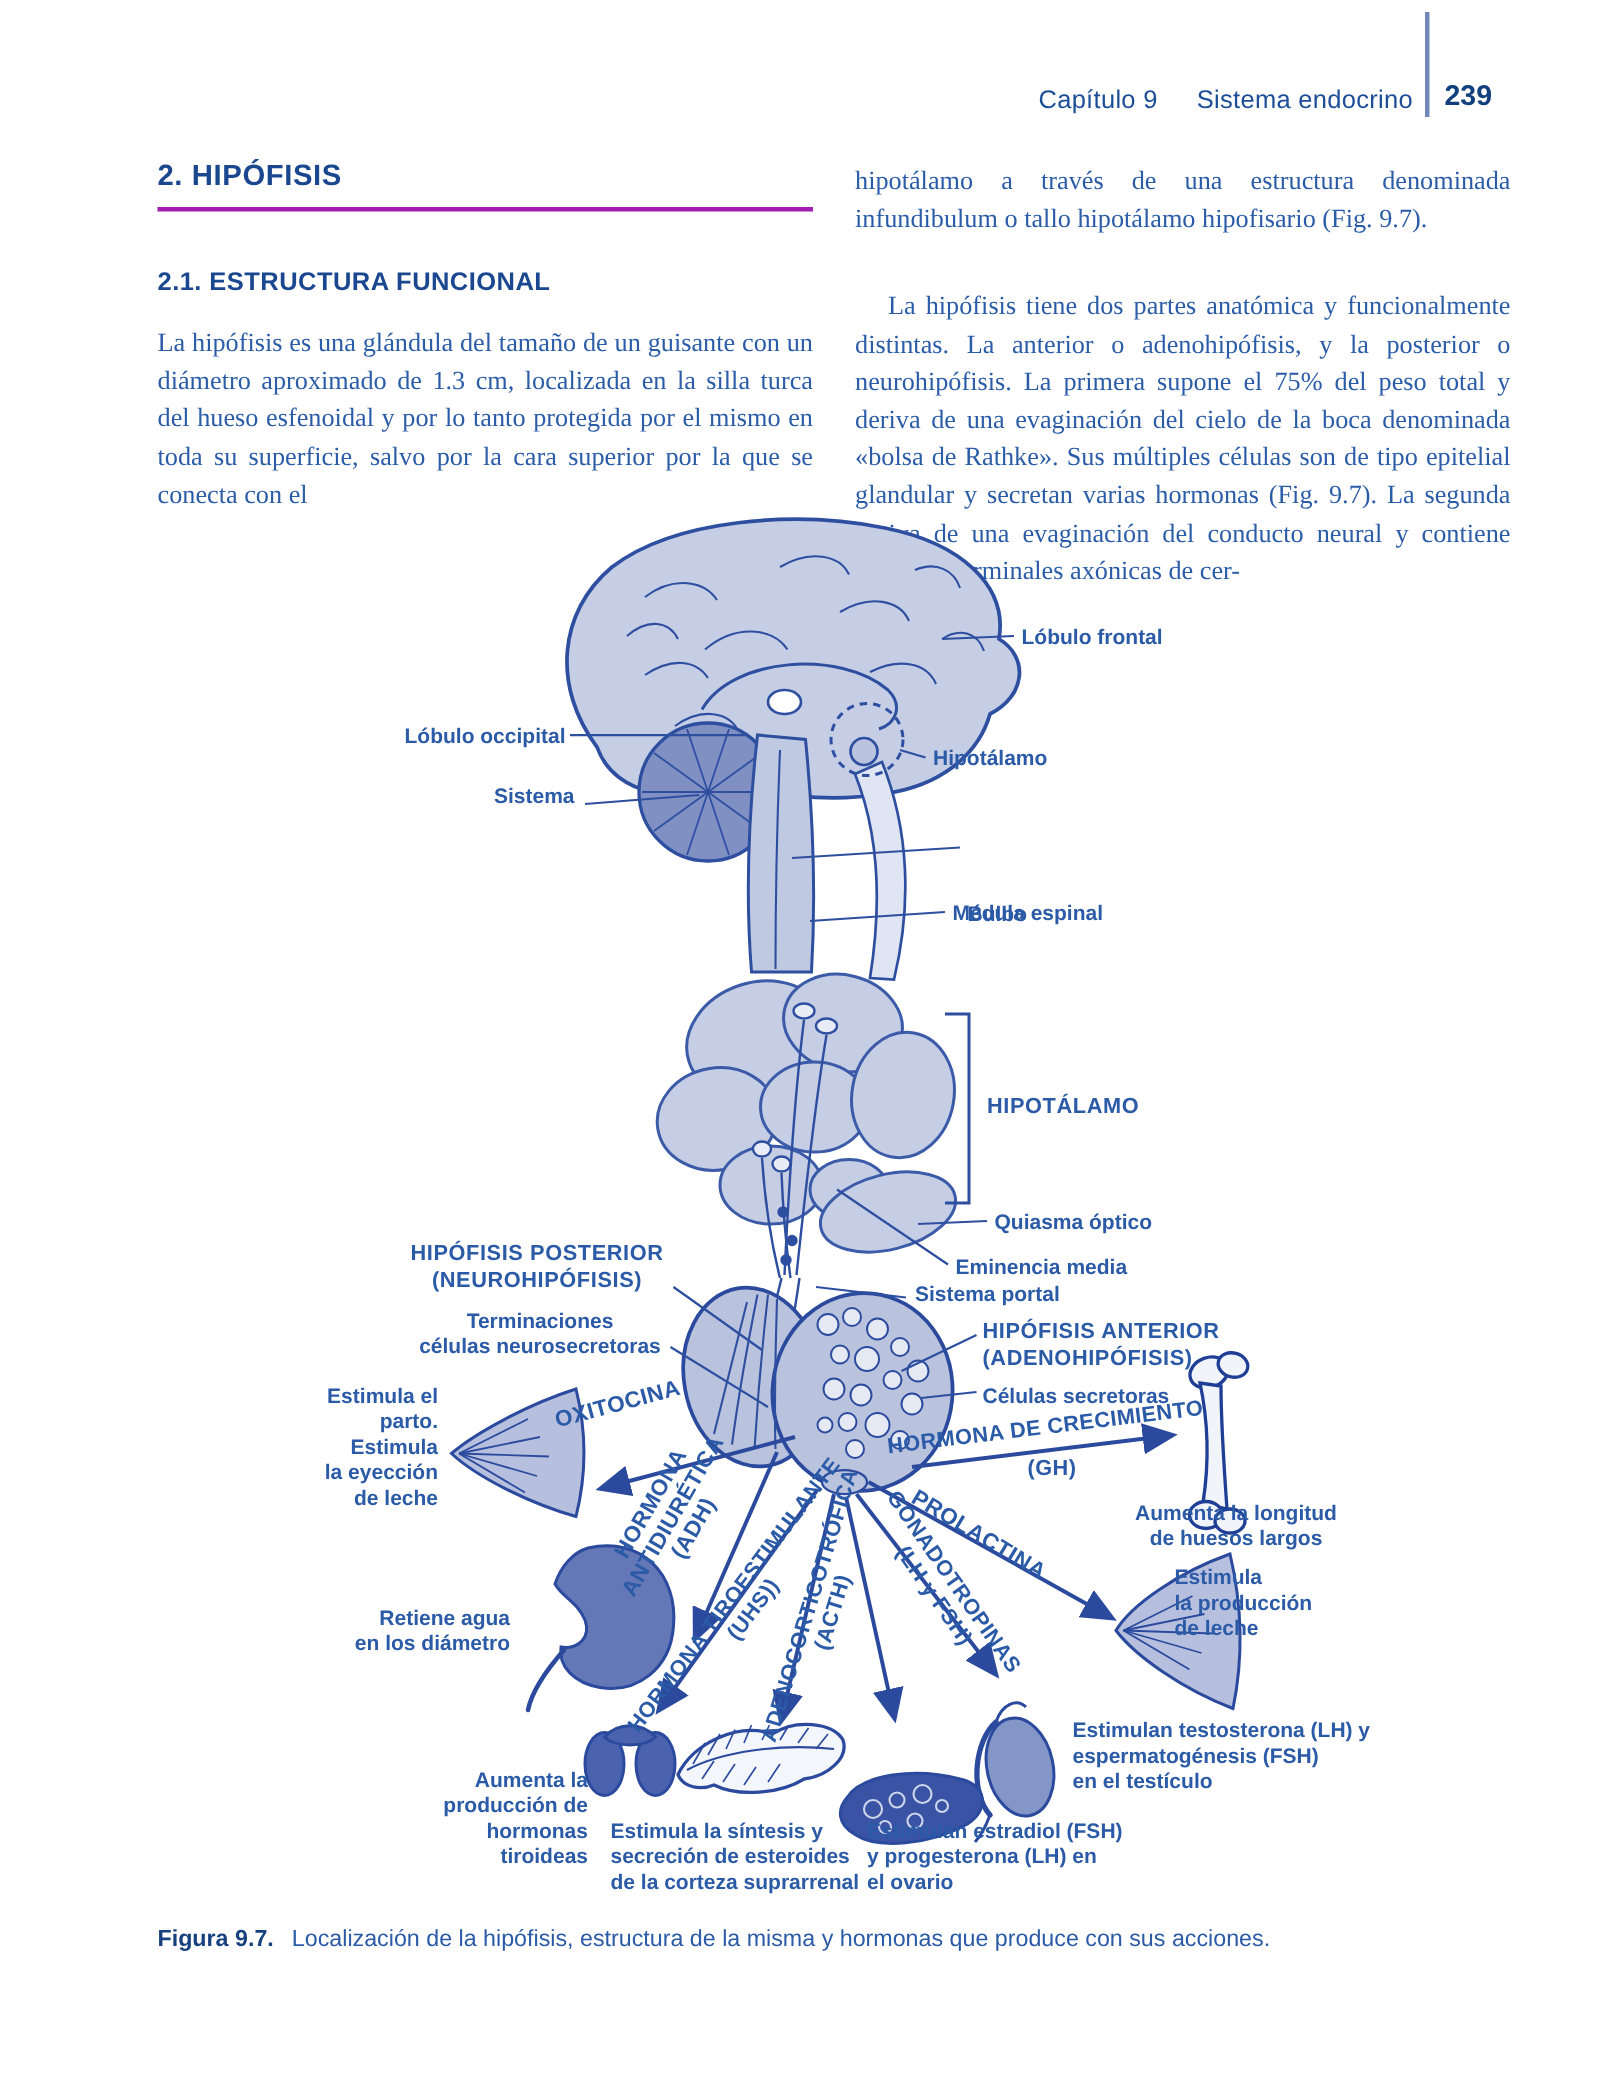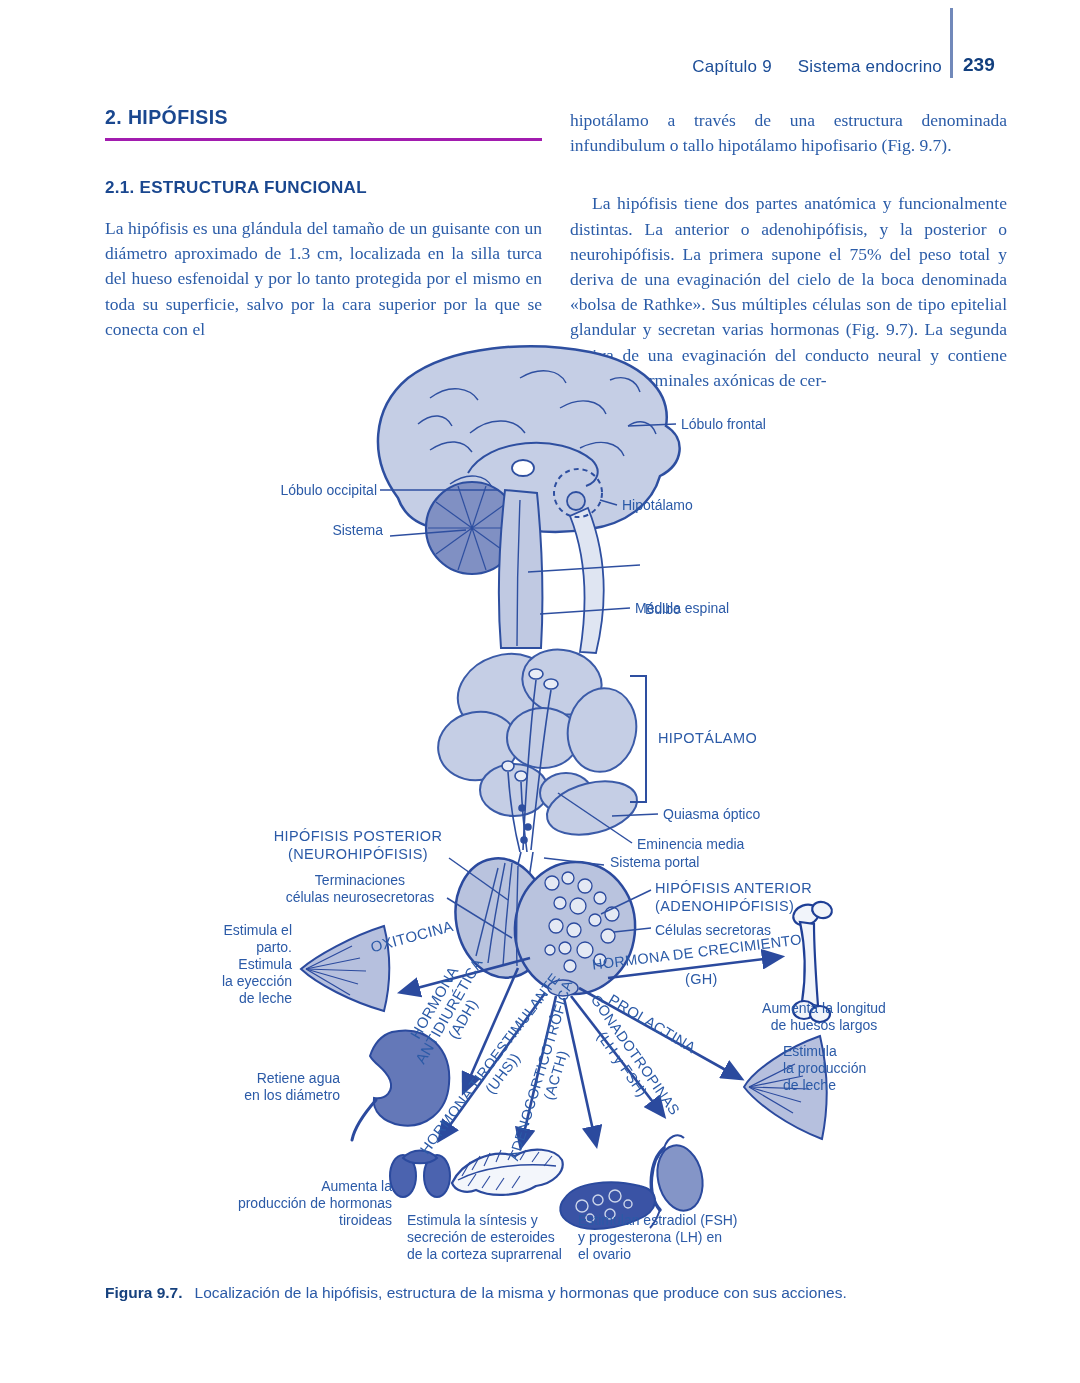--- a/index.html
+++ b/index.html
@@ -27,21 +27,21 @@
     font-size:17px; font-weight:bold; color:#1a478f; letter-spacing:.3px;
   }
   .col { position:absolute; width:437px; font-family:"Liberation Serif", serif;
          font-size:17.5px; line-height:1.44; color:#2b5ca8; text-align:justify; }
   .col p { margin:0; }
   .col p + p { text-indent:22px;margin-top:33px; }
   .col-left { left:105px; top:216px; }
   .col-right { left:570px; top:108px; }
 
   
-  .figure { position:absolute; left:0; top:338px; width:1080px; height:940px; }
+  .figure { position:absolute; left:0; top:338px; width:1080px; height:940px;font-weight:bold; }
   .figure svg { position:absolute; left:0; top:0; }
   .fl { position:absolute; font-size:14px; color:#2b5aa7; line-height:1.22; white-space:pre-line; }
   .fl.r { text-align:right; }
   .fl.c { text-align:center; }
   .caps { font-size:14.5px; letter-spacing:.4px; }
   .hormone { position:absolute; font-size:15px; color:#2b5aa7; white-space:pre-line;
              text-align:center; line-height:1.1; letter-spacing:.3px; }
 
   
   .caption { position:absolute; left:105px; top:1284px; width:900px; font-size:15.5px; color:#2b5aa7; }
@@ -333,20 +333,23 @@
 producción de hormonas
 tiroideas</div>
     <div class="fl" style="left:407px; top:874px;">Estimula la síntesis y
 secreción de esteroides
 de la corteza suprarrenal</div>
     <div class="fl c" style="left:740px; top:662px; width:168px;">Aumenta la longitud
 de huesos largos</div>
     <div class="fl" style="left:783px; top:705px;">Estimula
 la producción
 de leche</div>
+    <div class="fl" style="left:715px; top:807px;">Estimulan testosterona (LH) y
+espermatogénesis (FSH)
+en el testículo</div>
     <div class="fl" style="left:578px; top:874px;">Estimulan estradiol (FSH)
 y progesterona (LH) en
 el ovario</div>
   </div>
 
   <div class="caption">
     <span class="lab">Figura 9.7.</span><span>Localización de la hipófisis, estructura de la misma y hormonas que produce con sus acciones.</span>
   </div>
 
 </div>

